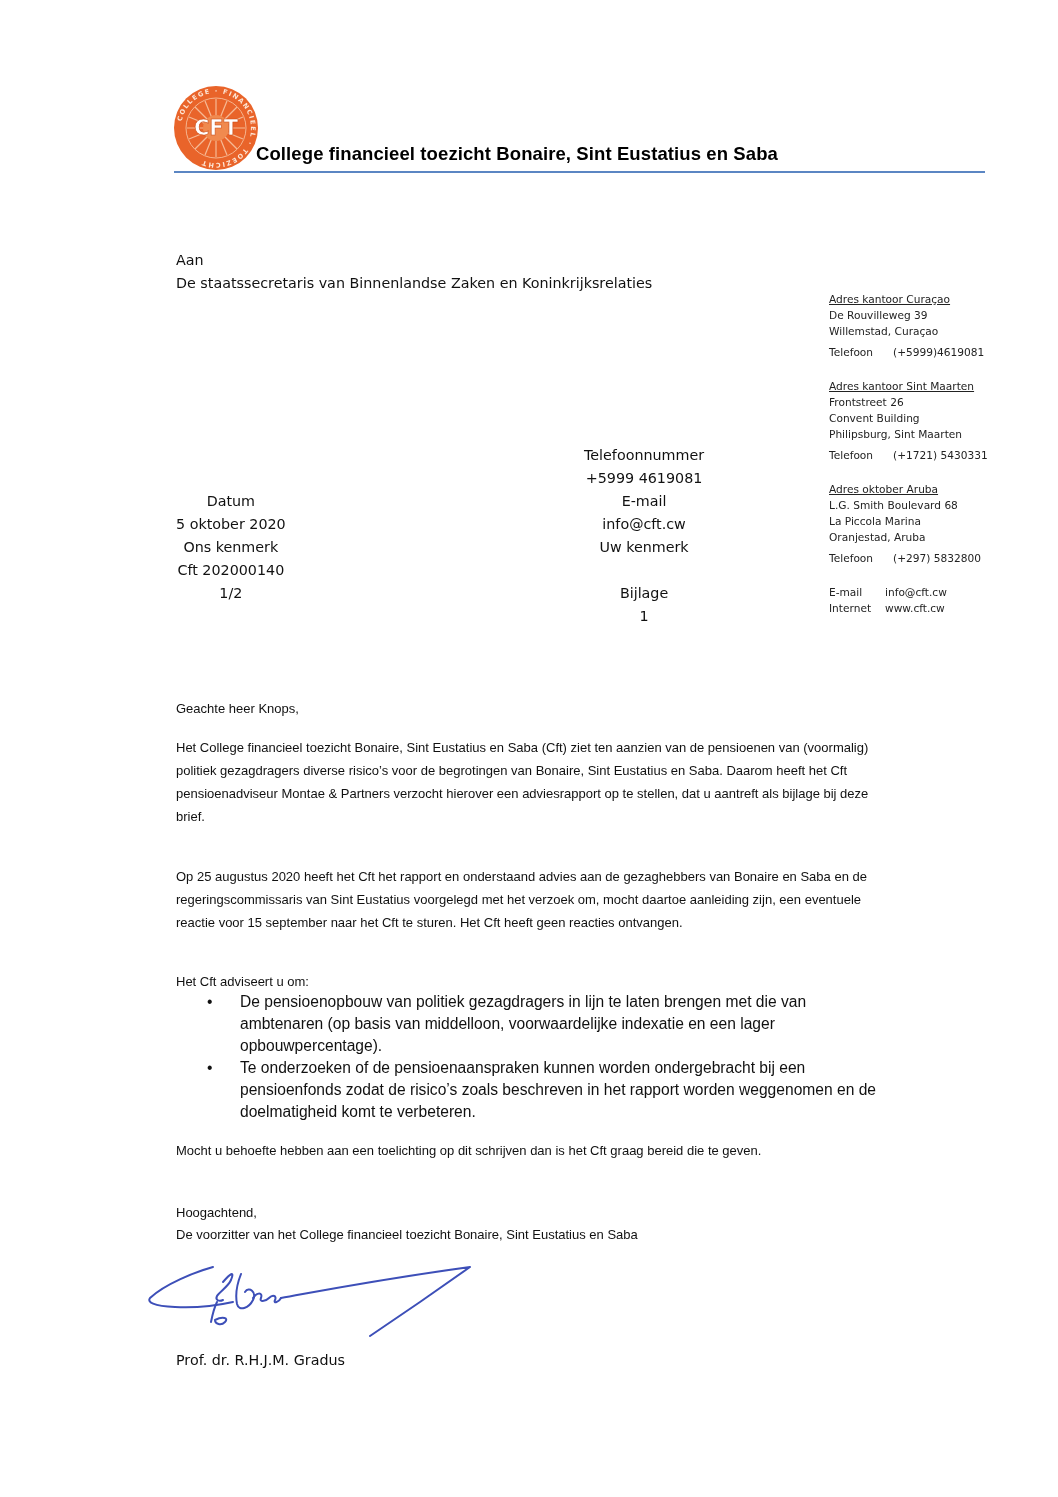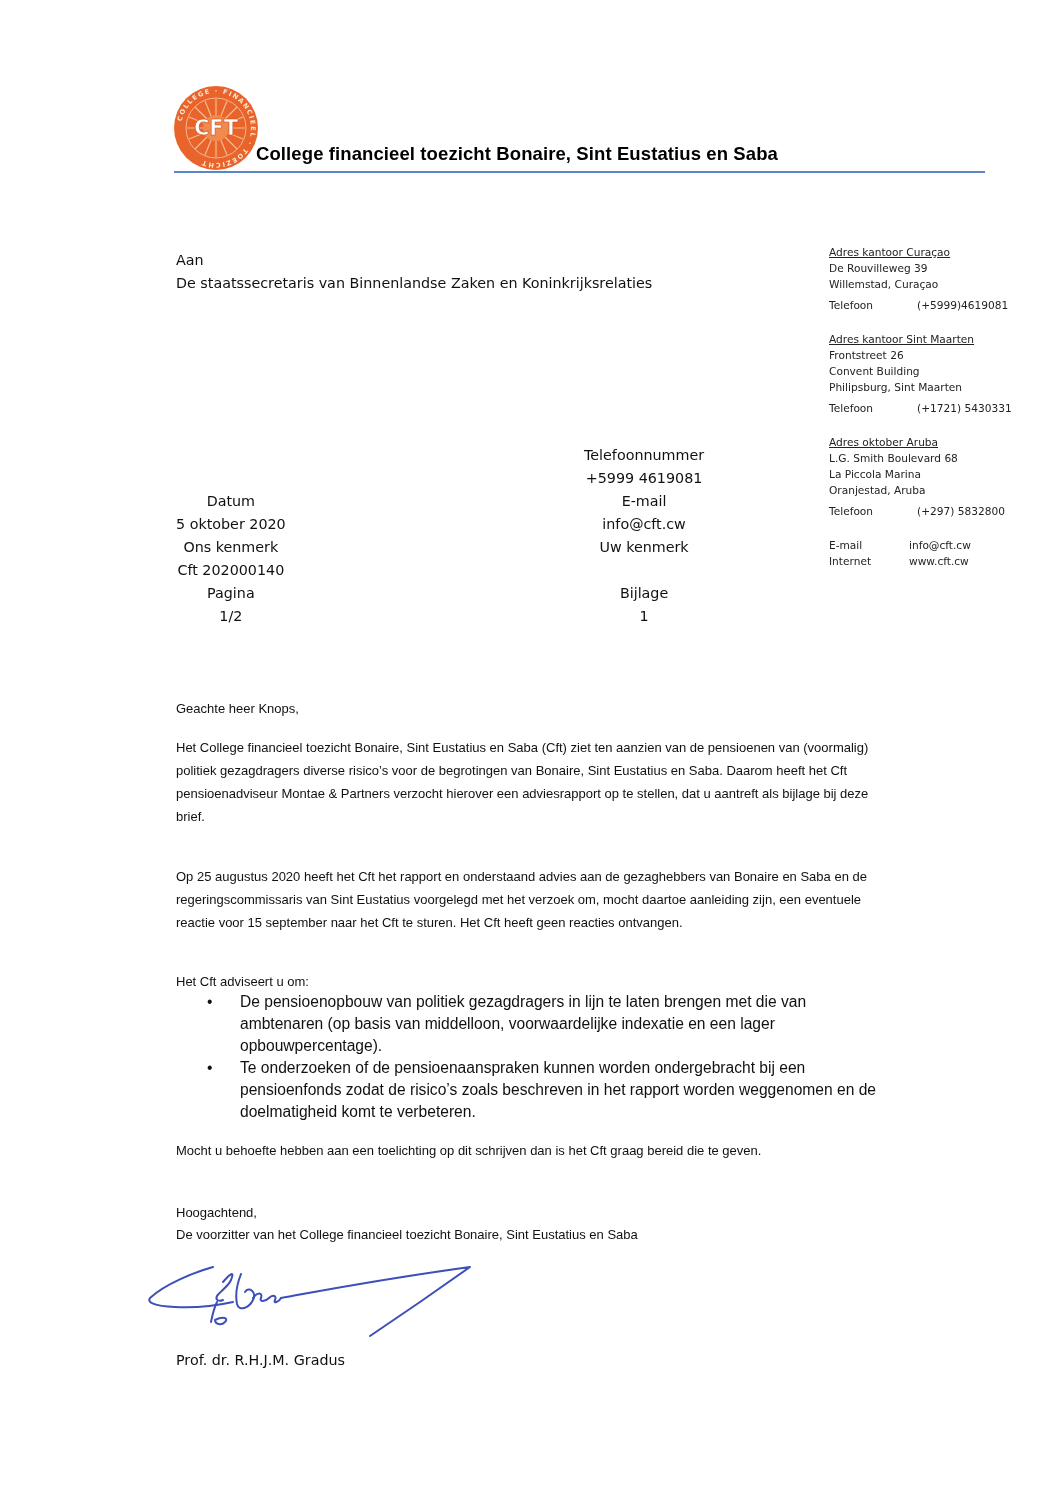--- a/index.html
+++ b/index.html
@@ -4,23 +4,23 @@
 <style>
   html, body { margin:0; padding:0; background:#ffffff; }
   body { width:1058px; height:1497px; position:relative; overflow:hidden;
          font-family:"DejaVu Sans", sans-serif; color:#111; }
   .abs { position:absolute; }
   .logo { left:173px; top:85px; width:86px; height:86px; }
   .title { left:256px; top:143px; font-family:"Liberation Sans", sans-serif; font-weight:bold;
            font-size:18.5px; color:#000; letter-spacing:0.1px; white-space:nowrap; }
   .rule { left:174px; top:171px; width:811px; height:2px; background:#5b86c3; }
   .meta { font-size:14.3px; line-height:23px; white-space:nowrap;text-align:center; }
-  .side { left:829px; font-size:10.6px; line-height:16px; color:#222; white-space:nowrap; }
+  .side { left:829px; font-size:10.6px; line-height:16px; color:#222; white-space:nowrap;margin-top:47px; }
   .side .hdr { text-decoration:underline; }
-  .side .row { display:flex;gap:24px; }
+  .side .row { display:flex; }
   .side .k { width:64px; }
   .side .k2 { width:56px; }
   .para { left:176px; width:700px; font-family:"Liberation Sans", sans-serif; font-size:13px;
           line-height:23px; color:#111; }
   .para p { margin:0; }
   .bullets { left:176px; width:700px; font-family:"Liberation Sans", sans-serif; font-size:15.6px; line-height:22px; }
   .bullets .li { position:relative; padding-left:64px; }
   .bullets .dot { position:absolute; left:31px; top:0; }
   .sig { left:145px; top:1262px; width:330px; height:75px; }
 </style>
@@ -104,21 +104,20 @@
   <div style="height:23px;"></div>
   <div>Bijlage</div>
   <div>1</div>
 </div>
 
 <div class="abs meta" style="left:176px; top:490px;">
   <div>Datum</div>
   <div>5 oktober 2020</div>
   <div>Ons kenmerk</div>
   <div>Cft 202000140</div>
-  <div>Pagina</div>
   <div>1/2</div>
 </div>
 
 <div class="abs para" style="top:697px;">Geachte heer Knops,</div>
 <div class="abs para" style="top:736px;">
   <p>Het College financieel toezicht Bonaire, Sint Eustatius en Saba (Cft) ziet ten aanzien van de pensioenen van (voormalig) politiek gezagdragers diverse risico’s voor de begrotingen van Bonaire, Sint Eustatius en Saba. Daarom heeft het Cft pensioenadviseur Montae &amp; Partners verzocht hierover een adviesrapport op te stellen, dat u aantreft als bijlage bij deze brief.</p>
 </div>
 <div class="abs para" style="top:865px;">
   <p>Op 25 augustus 2020 heeft het Cft het rapport en onderstaand advies aan de gezaghebbers van Bonaire en Saba en de regeringscommissaris van Sint Eustatius voorgelegd met het verzoek om, mocht daartoe aanleiding zijn, een eventuele reactie voor 15 september naar het Cft te sturen. Het Cft heeft geen reacties ontvangen.</p>
 </div>

